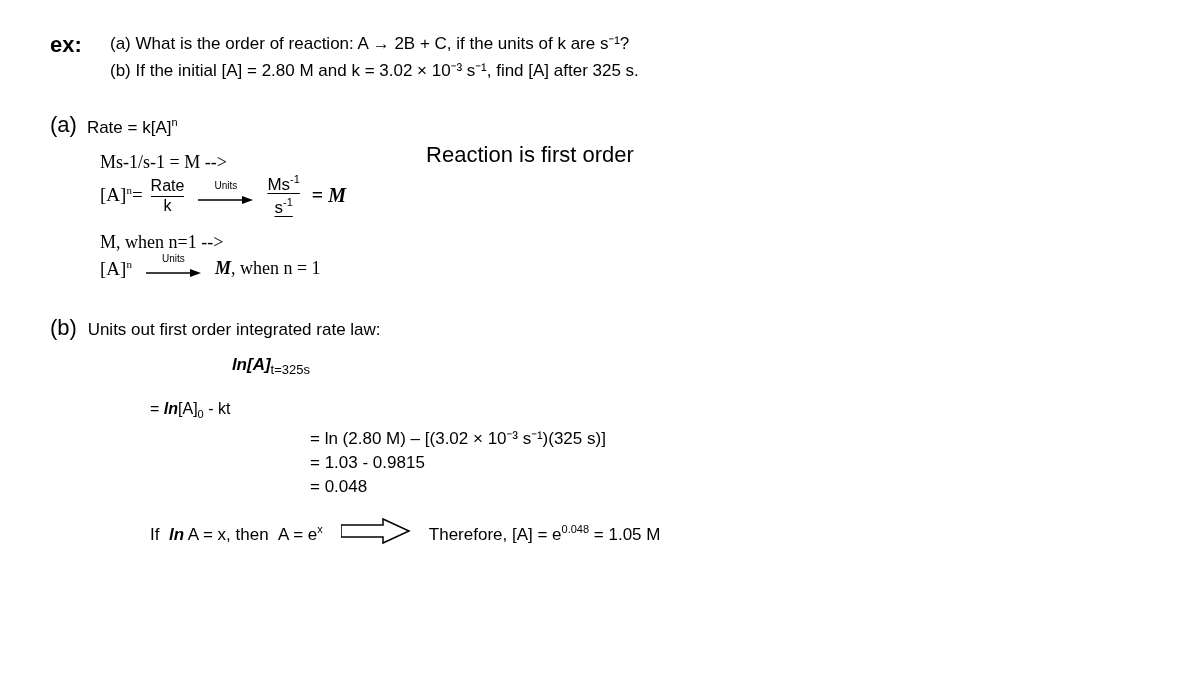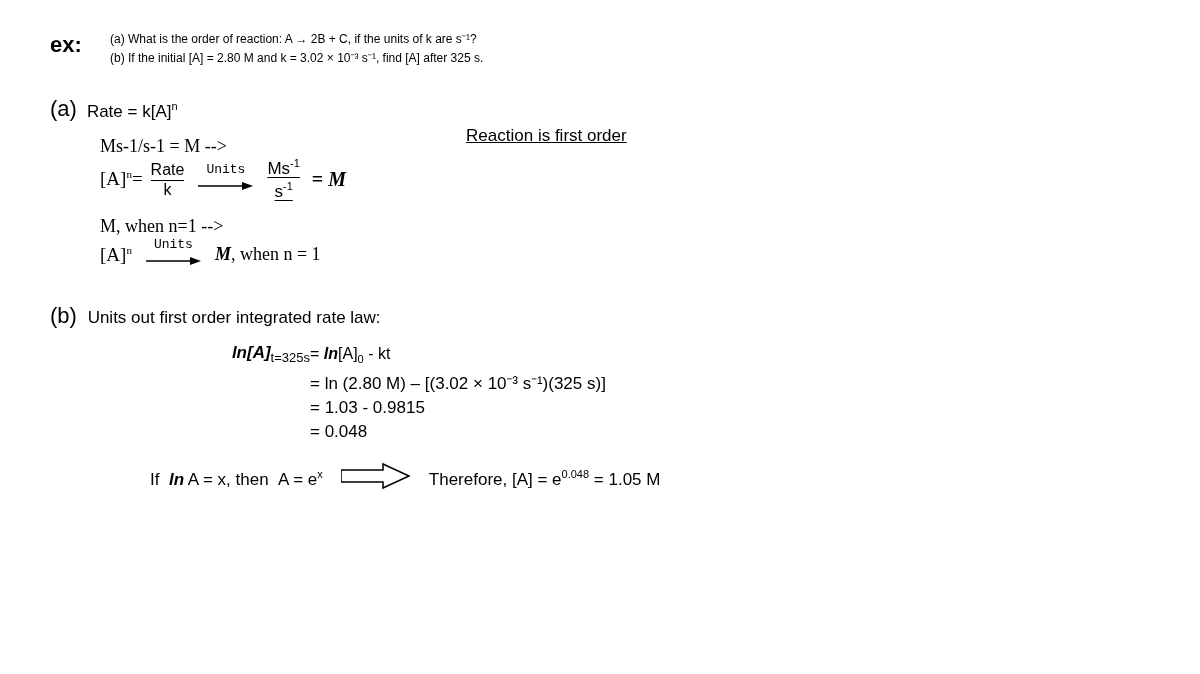--- a/index.html
+++ b/index.html
@@ -22,21 +22,21 @@
 
     .intro-block {
       display: flex;
       align-items: flex-start;
       gap: 20px;
       margin-bottom: 28px;
     }
 
     .intro-lines {
       font-family: Arial, sans-serif;
-      font-size: 12px;
+      font-size: 17px;
       line-height: 1.6;
     }
 
     .part-a-heading {
       font-family: Arial, sans-serif;
       font-size: 17px;
       margin-bottom: 14px;
       display: flex;
       align-items: baseline;
       gap: 10px;
@@ -70,25 +70,24 @@
       border-bottom: 1.5px solid #000;
       padding-bottom: 1px;
       text-align: center;
     }
 
     .fraction .denominator {
       text-align: center;
     }
 
     .reaction-note {
-      margin-left: 120px;
-      font-family: Arial, sans-serif;
-      font-size: 17px;
+      margin-left: 80px;
+      font-family: Arial, sans-serif;
+      font-size: 22px;
       margin-top: -10px;
-      text-decoration: underline;
     }
 
     .part-b-heading {
       font-family: Arial, sans-serif;
       font-size: 17px;
       margin-top: 20px;
       margin-bottom: 14px;
     }
 
     .part-b-heading .b-label {
@@ -96,23 +95,24 @@
     }
 
     .integrated-block {
       margin-left: 100px;
       font-family: Arial, sans-serif;
       font-size: 17px;
     }
 
     .eq-row {
       display: flex;
-      align-items: flex-end;
-      gap: 0;
+      align-items: flex-start;
+      gap: 23px;
       margin-bottom: 4px;
+      flex-direction: column;
     }
 
     .eq-lhs {
       min-width: 160px;
       text-align: right;
       font-style: italic;
       font-weight: bold;
     }
 
     .eq-lhs sub {
@@ -145,22 +145,22 @@
 
     .units-above-arrow {
       display: inline-flex;
       flex-direction: column;
       align-items: center;
       vertical-align: middle;
       margin: 0 6px;
     }
 
     .units-above-arrow span:first-child {
-      font-size: 13px;
-      font-family: Liberation Mono, monospace;
+      font-size: 10px;
+      font-family: Liberation Sans, sans-serif;
       margin-bottom: 0px;
     }
   </style>
 </head>
 <body>
 
 <div class="intro-block">
   <div class="ex-label" style="min-width:40px; padding-top:2px;">
     <span>ex:</span>
   </div>

